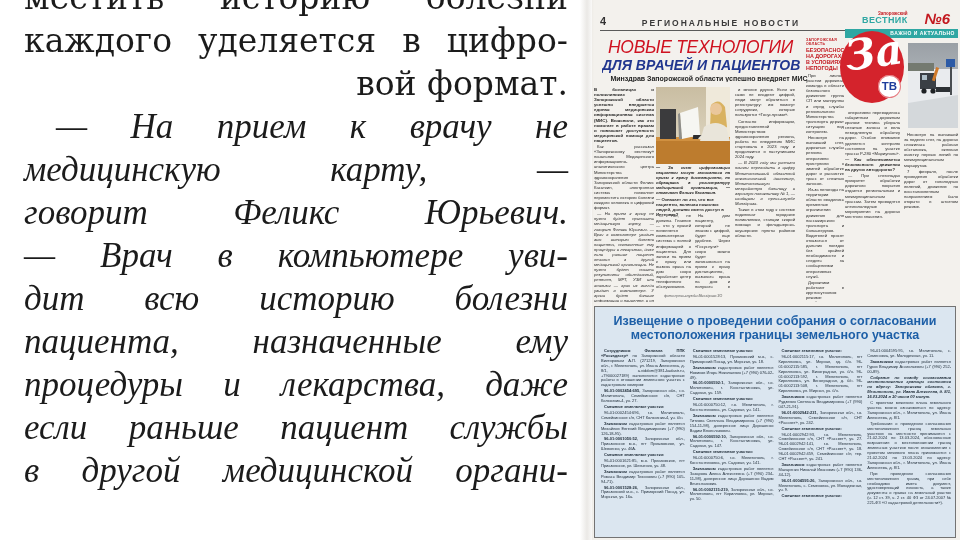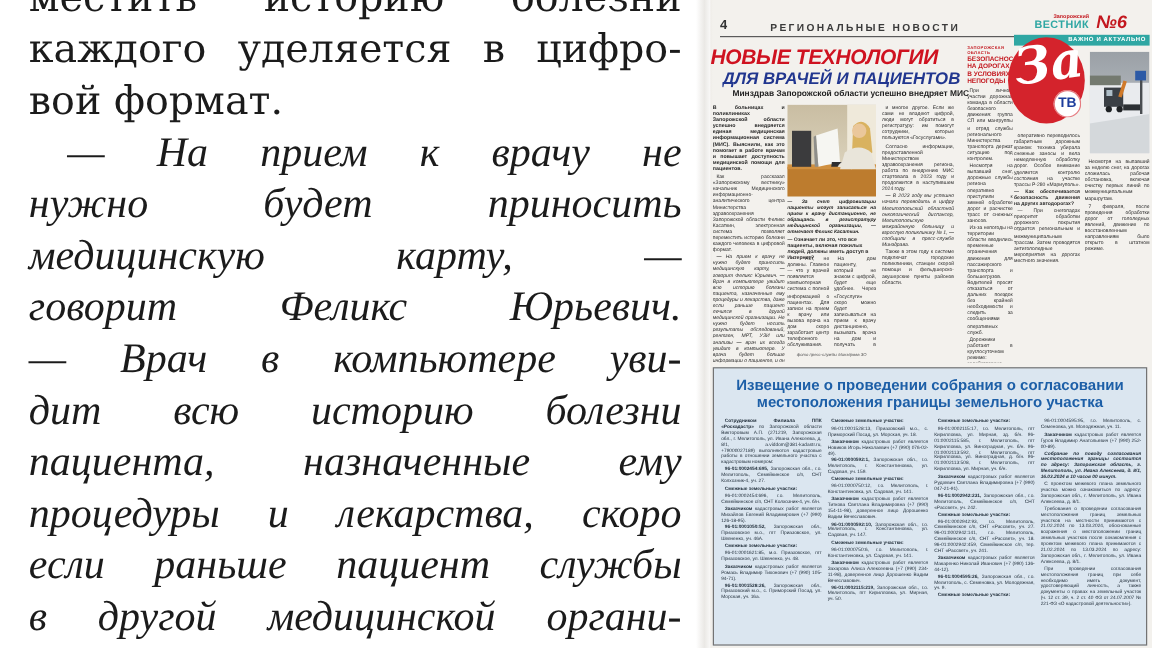--- a/index.html
+++ b/index.html
@@ -3,43 +3,43 @@
 <meta charset="utf-8">
 <style>
   html,body{margin:0;padding:0;background:#ffffff;}
   .stage{position:relative;width:960px;height:540px;overflow:hidden;background:#fff;
          font-family:"Liberation Sans",sans-serif;}
 
   
   .mag{position:absolute;left:0;top:0;width:588px;height:540px;background:#fff;overflow:hidden;}
   .mag-inner{position:absolute;left:24px;top:-24px;width:544px;color:#1b1b1b;
              font-family:"DejaVu Serif",serif;font-size:33px;}
-  .line{height:43px;line-height:43px;white-space:nowrap;overflow:visible;text-align:left;}
+  .line{height:43px;line-height:43px;white-space:nowrap;overflow:visible;text-align:right;}
   .line.j{white-space:normal;text-align:justify;text-align-last:justify;}
   .line.ita{font-family:"Liberation Serif",serif;font-style:italic;font-size:35px;}
   .line.ind{padding-left:32px;}
   .fold{position:absolute;left:580px;top:0;width:14px;height:540px;
         background:linear-gradient(to right,rgba(255,255,255,0),rgba(186,180,170,.30),rgba(244,242,238,0));z-index:3;}
 
   
   .page{position:absolute;left:592px;top:0;width:368px;height:540px;background:#f3f1ed;color:#2a2a2a;overflow:hidden;}
   .page *{box-sizing:border-box;}
   .abs{position:absolute;overflow:hidden;}
 
   .ph-num{left:8px;top:15px;font-size:11px;font-weight:bold;color:#333;}
   .ph-section{left:23px;top:18px;width:212px;text-align:center;font-size:8.5px;font-weight:bold;
               letter-spacing:2px;color:#3a3a3a;}
   .ph-rule{left:8px;top:30px;width:262px;height:1px;background:#5a5a5a;}
-  .masthead{left:270px;top:11px;width:78px;display:flex;align-items:center;gap:6px;overflow:visible;}
+  .masthead{left:270px;top:11px;width:78px;display:flex;align-items:center;gap:17px;overflow:visible;}
   .mast-txt{text-align:right;line-height:1;}
   .mast-small{color:#c3181f;font-size:4.5px;font-weight:bold;display:block;}
   .mast-name{color:#2fa7a3;font-size:9px;font-weight:bold;letter-spacing:.4px;display:block;}
   .issue{color:#c3181f;font-size:15px;font-weight:bold;font-style:italic;line-height:1;}
 
-  .hl1{left:0;top:37px;width:228px;color:#cf1220;font-size:17.5px;font-weight:bold;
+  .hl1{left:16px;top:37px;width:228px;color:#cf1220;font-size:17.5px;font-weight:normal;
        font-style:italic;letter-spacing:-.3px;white-space:nowrap;}
   .hl2{left:10px;top:57px;width:220px;color:#21368f;font-size:14px;font-weight:bold;
        font-style:italic;white-space:nowrap;}
   .subhl{left:6px;top:75px;width:222px;font-size:7px;font-weight:bold;color:#1e1e1e;text-align:center;}
 
   .tinytext{font-size:4.2px;line-height:5.1px;text-align:justify;overflow-wrap:anywhere;}
   .tinytext p{margin:0 0 1px 0;text-indent:3px;}
   .tinytext p.lead{font-weight:bold;font-size:4.4px;text-indent:0;}
   .tinytext p.ita{font-style:italic;}
   .tinytext p.q{font-weight:bold;text-indent:0;}
@@ -88,27 +88,26 @@
 
 <div class="stage">
 
   <div class="mag">
     <div class="mag-inner">
 
     <div class="line j"><span>местить историю болезни</span></div>
         <div class="line j"><span>каждого уделяется в цифро-</span></div>
         <div class="line"><span>вой формат.</span></div>
         <div class="line ita j ind"><span>— На прием к врачу не</span></div>
-        <div class="line ita j"><span>нужно будет приносить</span></div>
         <div class="line ita j"><span>медицинскую карту, —</span></div>
         <div class="line ita j"><span>говорит Феликс Юрьевич.</span></div>
         <div class="line ita j"><span>— Врач в компьютере уви-</span></div>
         <div class="line ita j"><span>дит всю историю болезни</span></div>
         <div class="line ita j"><span>пациента, назначенные ему</span></div>
-        <div class="line ita j"><span>процедуры и лекарства, скоро</span></div>
+        <div class="line ita j"><span>процедуры и лекарства, даже</span></div>
         <div class="line ita j"><span>если раньше пациент службы</span></div>
         <div class="line ita j"><span>в другой медицинской органи-</span></div>
       </div>
   </div>
   <div class="fold"></div>
 
   <div class="page">
 
     <div class="abs ph-num">4</div>
     <div class="abs ph-section">РЕГИОНАЛЬНЫЕ НОВОСТИ</div>

